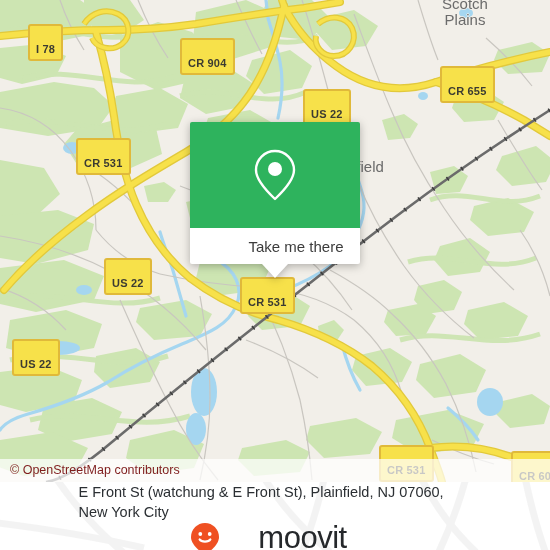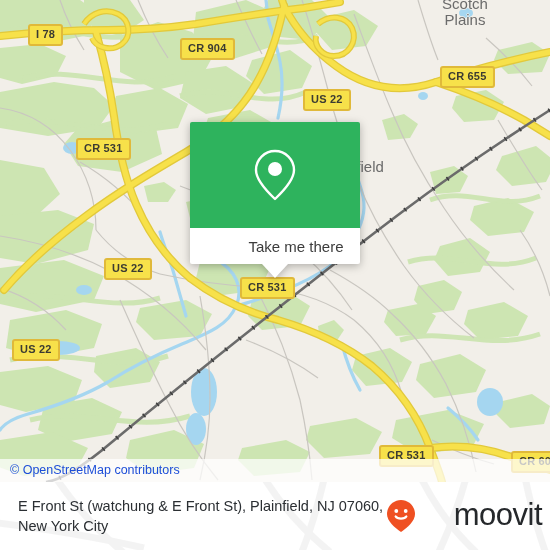--- a/index.html
+++ b/index.html
@@ -45,21 +45,21 @@
   .shield {
     position: absolute;
     background: #f7e14a;
     border: 2px solid #e0b93a;
     border-radius: 3px;
     color: #3b3b32;
     font-family: "Liberation Sans", sans-serif;
     font-size: 11px;
     font-weight: bold;
     line-height: 1;
-    padding: 3px 6px 4px 6px;
+    padding: 18px 6px 4px 6px;
     white-space: nowrap;
     letter-spacing: 0.2px;
     box-sizing: border-box;
   }
 
   
   .place-label {
     position: absolute;
     color: #6b6b6b;
     font-family: "Liberation Sans", sans-serif;
@@ -122,21 +122,21 @@
 
   
   .attribution {
     position: absolute;
     left: 0;
     bottom: 0;
     width: 100%;
     padding: 4px 0 5px 10px;
     box-sizing: border-box;
     background: rgba(255,255,255,0.72);
-    color: #1d4ed8;
+    color: #7f1d1d;
     font-size: 12.5px;
     font-family: "Liberation Sans", sans-serif;
   }
 
   
   .footer {
     position: absolute;
     left: 0;
     top: 482px;
     width: 550px;
@@ -152,22 +152,23 @@
     height: 110px;
     opacity: 0.5;
     pointer-events: none;
   }
   .footer-inner {
     position: relative;
     height: 100%;
     display: flex;
     align-items: center;
     justify-content: space-between;
-    padding: 0 8px 0 18px;
+    padding: 0 31px 0 18px;
     box-sizing: border-box;
+    flex-direction: column;
   }
   .footer-address {
     color: #2b2f33;
     font-size: 14.5px;
     line-height: 20px;
     max-width: 380px;
     font-family: "Liberation Sans", sans-serif;
   }
   .brand {
     display: flex;

